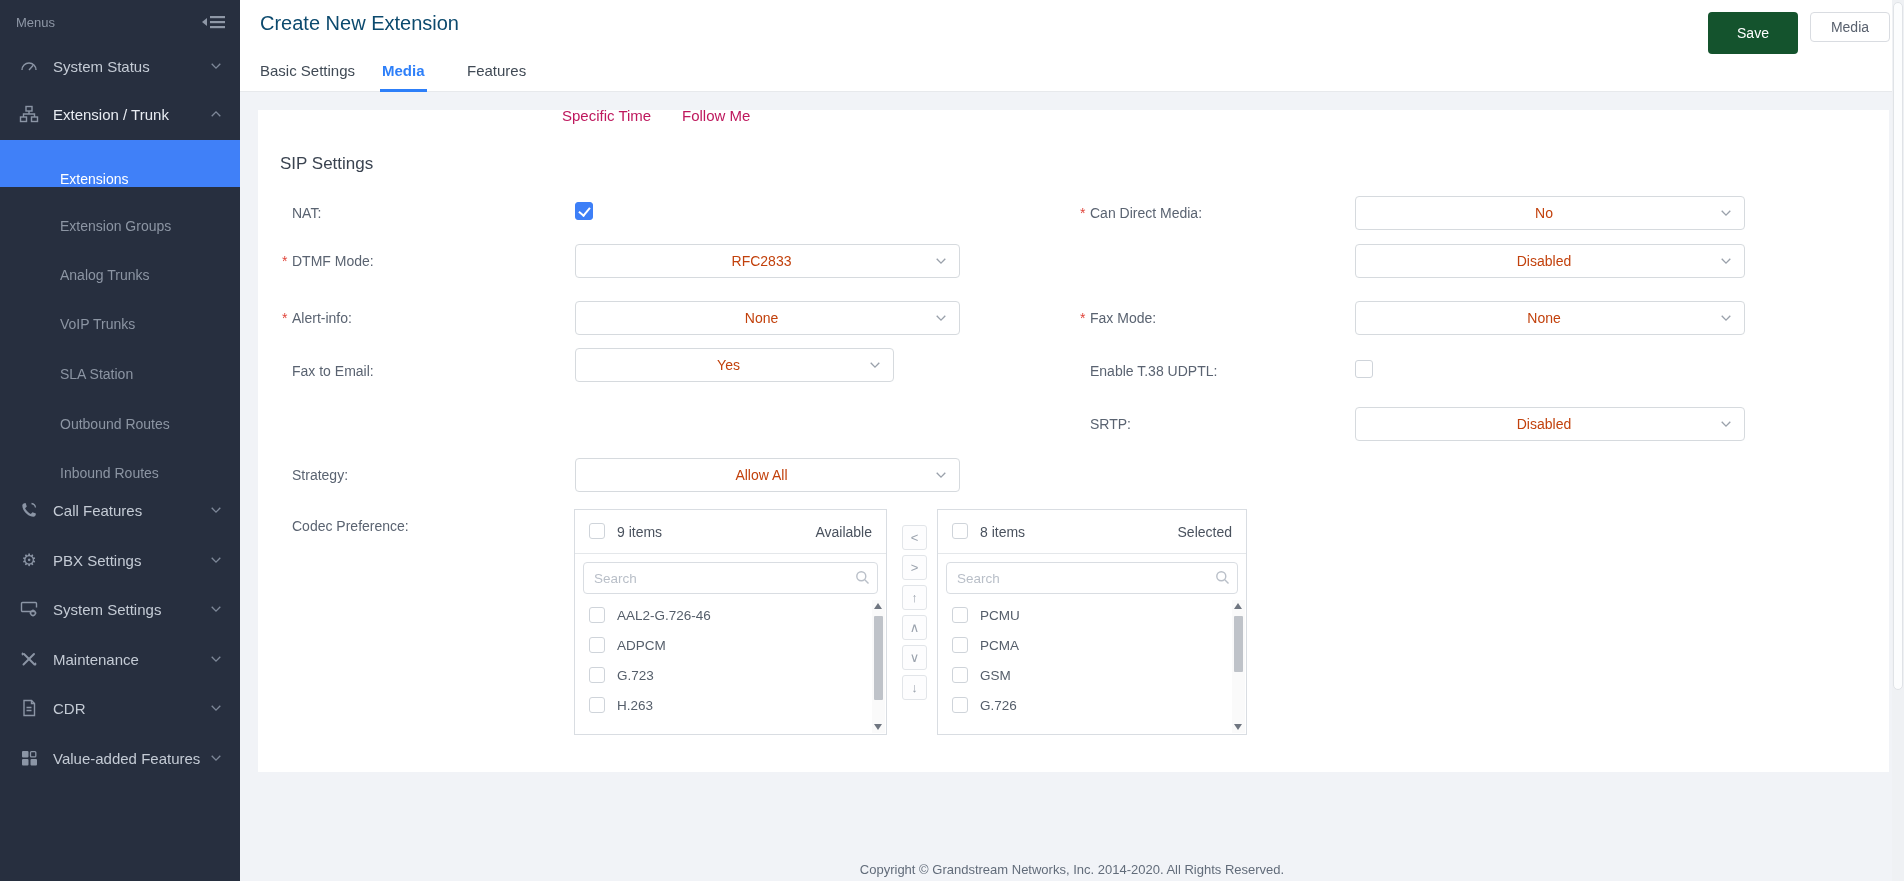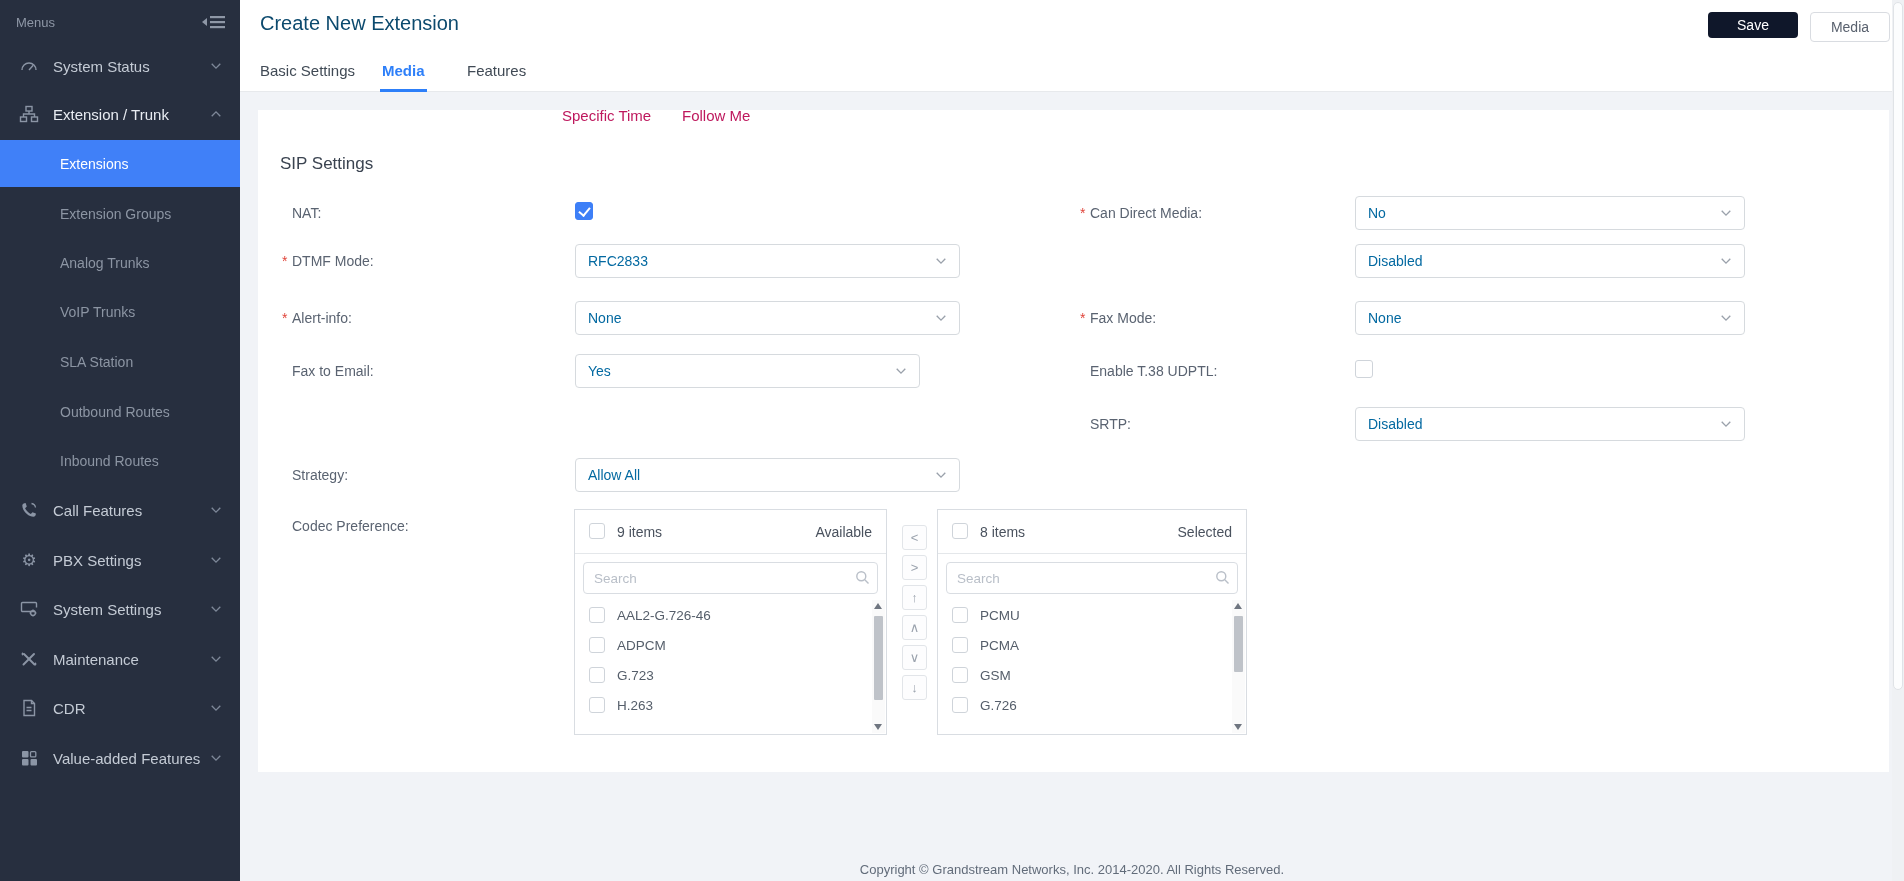--- a/index.html
+++ b/index.html
@@ -7,43 +7,43 @@
   body { font-family:"Liberation Sans","DejaVu Sans",sans-serif; background:#f1f3f7; position:relative; }
 
   
   .sidebar { position:absolute; left:0; top:0; width:240px; height:881px; background:#272f3f; z-index:5; }
   .menus-row { position:absolute; left:0; top:8px; right:0; height:28px; display:flex; align-items:center; padding:0 14px 0 16px; }
   .menus-label { color:#8e97a6; font-size:13px; flex:1; }
   .nav-item { position:absolute; left:0; right:0; height:40px; display:flex; align-items:center; padding:0 18px; color:#c4cbd5; font-size:15px; cursor:pointer; }
   .nav-item .nicon { width:22px; height:20px; margin-right:13px; display:flex; align-items:center; justify-content:center; color:#8b95a5; font-size:17px; line-height:1; }
   .nav-item .nlabel { flex:1; white-space:nowrap; }
   .nav-item .chev { flex:none; }
-  .sub-item { position:absolute; left:0; right:0; height:40px; display:flex; align-items:center; padding-left:60px; color:#8c95a3; font-size:14px; cursor:pointer; }
+  .sub-item { position:absolute; left:0; right:0; height:40px; display:flex; align-items:flex-end; padding-left:60px; color:#8c95a3; font-size:14px; cursor:pointer; }
   .sub-item.selected { height:47px; background:#4080f8; color:#ffffff; }
   svg.chev { width:12px; height:8px; stroke:#7e8899; stroke-width:1.6; fill:none; }
   svg.icon { stroke:#8b95a5; stroke-width:1.4; fill:none; }
 
   
   .topbar { position:absolute; left:240px; top:0; width:1664px; height:92px; background:#ffffff; border-bottom:1px solid #e7e9ec; z-index:4; }
   .page-title { position:absolute; left:20px; top:12px; font-size:20px; color:#0c4a6e; }
   .tab { position:absolute; top:56px; height:36px; line-height:30px; font-size:15px; color:#404a55; cursor:pointer; padding:0 2px; }
   .tab.active { color:#2d7ff9; font-weight:bold; border-bottom:3px solid #2d7ff9; }
   .tab.disabled { color:#be185d; cursor:default;margin-top:45px; }
-  .btn-save { position:absolute; left:1468px; top:12px; width:90px; height:26px; background:#0f172a; border:none; border-radius:4px; color:#fff; font-size:14px; font-family:inherit; cursor:pointer; }
+  .btn-save { position:absolute; left:1468px; top:12px; width:90px; height:42px; background:#14532d; border:none; border-radius:4px; color:#fff; font-size:14px; font-family:inherit; cursor:pointer; }
   .btn-cancel { position:absolute; left:1570px; top:12px; width:80px; height:30px; background:#fff; border:1px solid #d9dce1; border-radius:4px; color:#59616e; font-size:14px; font-family:inherit; cursor:pointer; }
 
   
   .content { position:absolute; left:240px; top:92px; width:1664px; height:789px; background:#f1f3f7; }
   .card { position:absolute; left:18px; top:18px; width:1631px; height:662px; background:#ffffff; }
   .section-title { position:absolute; left:22px; top:44px; font-size:17px; color:#3a4350; }
 
   .flabel { position:absolute; width:290px; height:34px; line-height:34px; font-size:14px; color:#5a6371; white-space:nowrap; }
   .req { display:inline-block; width:10px; color:#e0443a; }
   .select { position:absolute; height:34px; border:1px solid #d6dade; border-radius:4px; background:#fff; display:flex; align-items:center; padding:0 12px; cursor:pointer; }
-  .select .val { flex:1; font-size:14px; color:#0369a1; }
+  .select .val { flex:1; font-size:14px; color:#c2410c;text-align:center; }
   .cbox { position:absolute; width:18px; height:18px; border:1px solid #cfd4da; border-radius:3px; background:#fff; cursor:pointer; }
   .cbox.checked { background:#3d7ff7; border-color:#3d7ff7; }
   .cbox.checked::after { content:""; position:absolute; left:5px; top:2px; width:5px; height:9px; border:solid #fff; border-width:0 2px 2px 0; transform:rotate(40deg); }
   .cbox.small { width:16px; height:16px; }
 
   
   .list-box { position:absolute; top:399px; height:226px; border:1px solid #d9dde2; background:#fff; }
   .lb-head { position:relative; height:44px; border-bottom:1px solid #e4e7ea; }
   .lb-head .cbox { left:14px; top:13px; }
   .lb-count { position:absolute; left:42px; top:0; line-height:44px; font-size:14px; color:#4a525e; }
@@ -276,21 +276,21 @@
     <div class="select" style="left:1097px;top:191px;width:390px">
       <span class="val">None</span>
       <svg class="chev" viewBox="0 0 14 9" style="stroke:#9aa1ab">
           <polyline points="2,2 7,7 12,2"></polyline>
         </svg>
     </div>
 
     <div class="flabel" style="left:24px;top:244px">
       <span class="req"></span><span>Fax to Email:</span>
     </div>
-    <div class="select" style="left:317px;top:244px;width:345px">
+    <div class="select" style="left:317px;top:238px;width:319px">
       <span class="val">Yes</span>
       <svg class="chev" viewBox="0 0 14 9" style="stroke:#9aa1ab">
           <polyline points="2,2 7,7 12,2"></polyline>
         </svg>
     </div>
 
     <div class="flabel" style="left:822px;top:244px">
       <span class="req"></span><span>Enable T.38 UDPTL:</span>
     </div>
     <div class="cbox" style="left:1097px;top:250px"></div>

